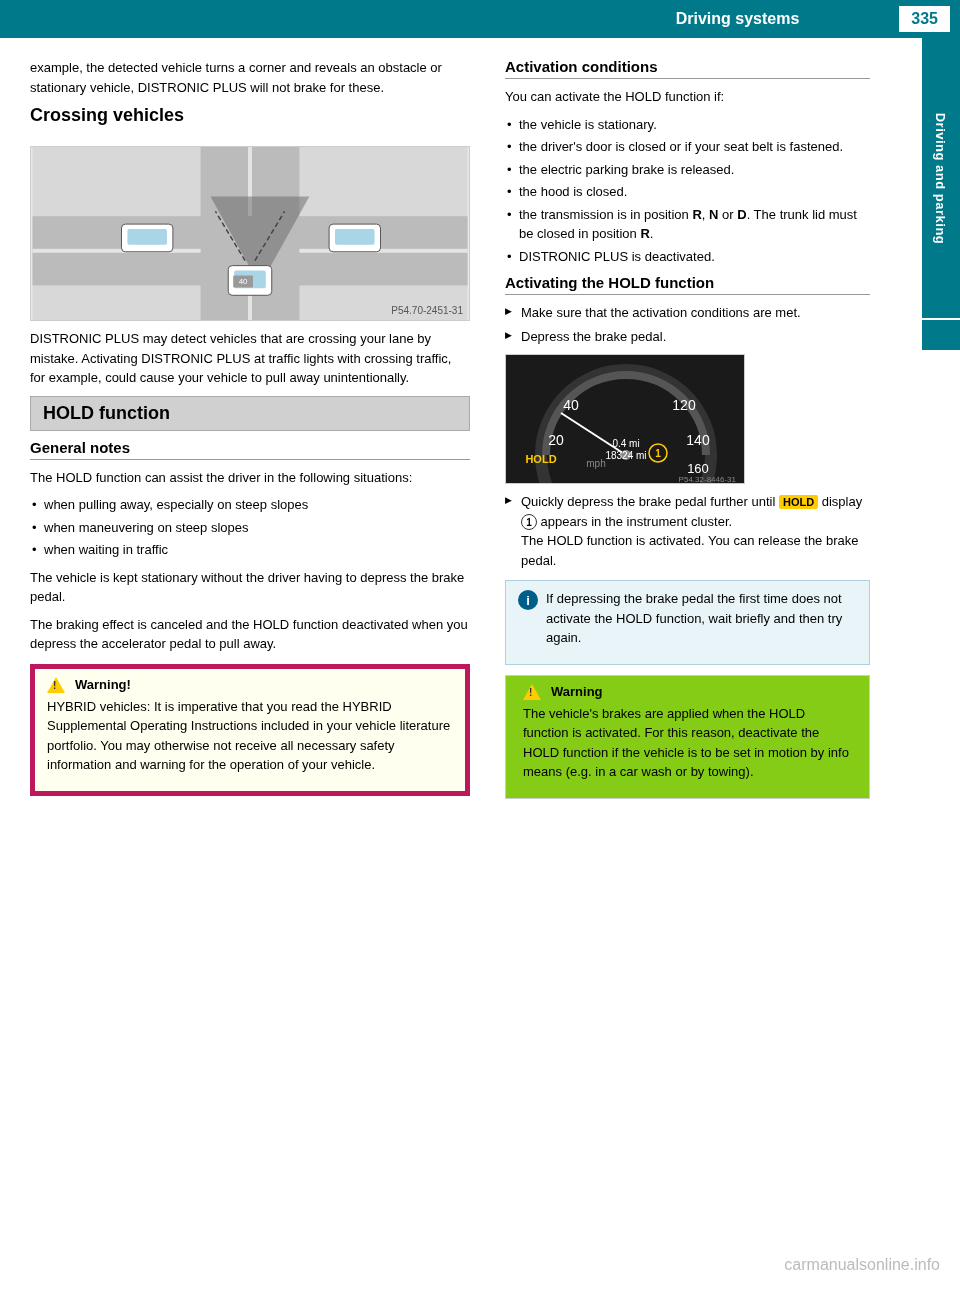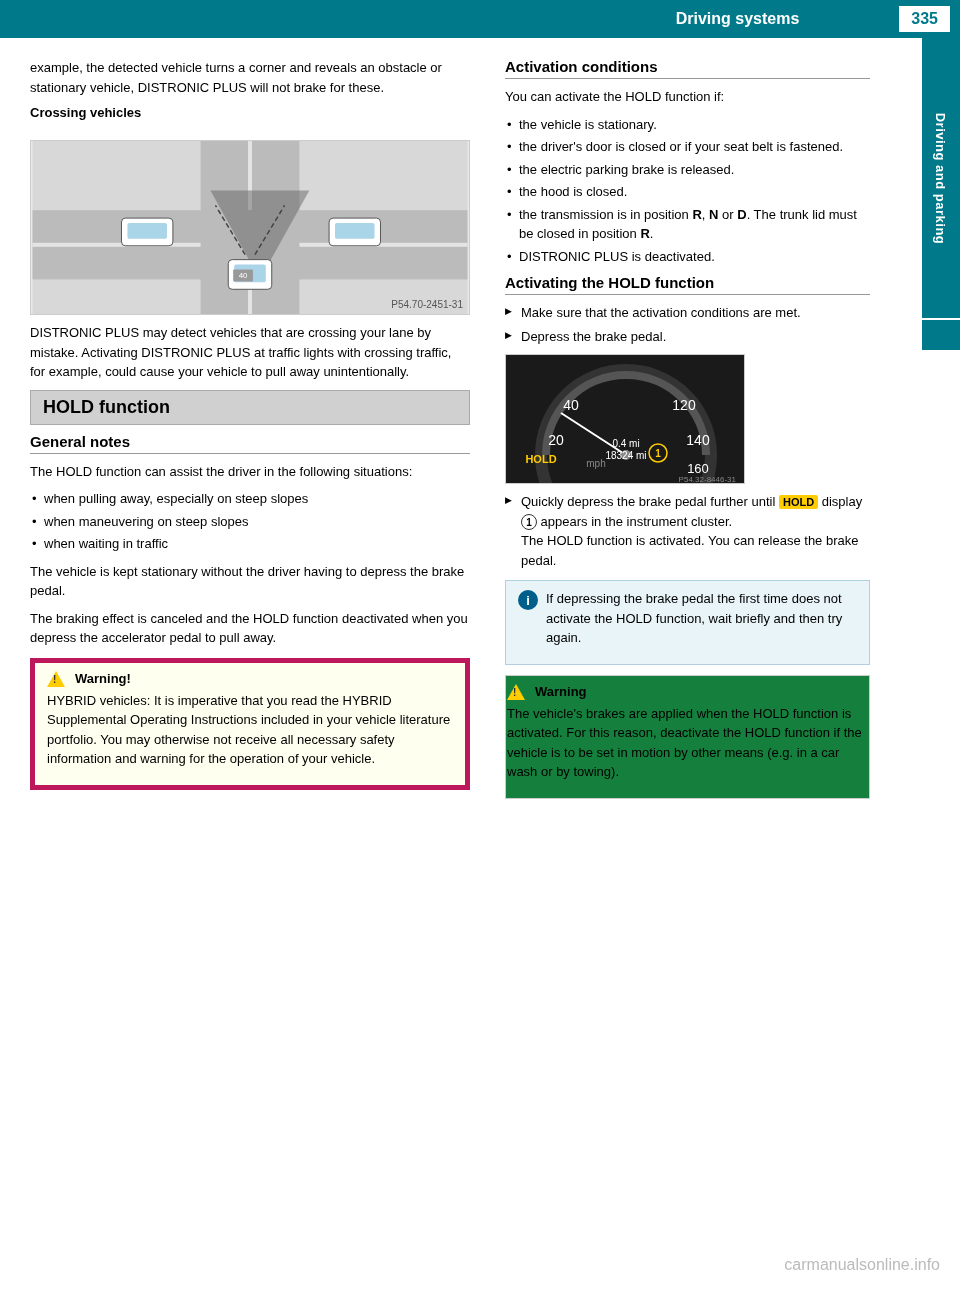--- a/index.html
+++ b/index.html
@@ -73,21 +73,21 @@
       width: 490px;
       padding: 0 20px 0 30px;
     }
     .right-col {
       width: 430px;
       padding: 0 50px 0 15px;
     }
     p { margin-bottom: 8px; line-height: 1.5; }
     .section-heading {
       font-weight: bold;
-      font-size: 13px;
+      font-size: 18px;
       margin-bottom: 20px;
     }
     .underline-heading {
       font-weight: bold;
       font-size: 15px;
       border-bottom: 1px solid #999;
       padding-bottom: 3px;
       margin-bottom: 8px;
     }
     
@@ -152,23 +152,23 @@
     }
     .arrow-list li::before {
       content: "▶";
       position: absolute;
       left: 0;
       font-size: 9px;
       top: 2px;
     }
     
     .warning-box {
-      background: #15803d;
+      background: #84cc16;
       border: 1px solid #ccc;
-      padding: 8px 1px;
+      padding: 8px 17px;
       margin: 10px 0;
     }
     .warning-box-yellow {
       background: #fffff0;
       border: 5px solid #be185d;
       padding: 8px 12px;
       margin: 10px 0;
     }
     .warning-title {
       font-weight: bold;
@@ -401,19 +401,19 @@
     <div class="info-box">
       <span class="info-icon">i</span>
       <p>If depressing the brake pedal the first time does not activate the HOLD function, wait briefly and then try again.</p>
     </div>
 
     <div class="warning-box">
       <div class="warning-title">
         <span class="warning-icon-tri"></span>
         <span style="margin-left:4px;">Warning</span>
       </div>
-      <p>The vehicle's brakes are applied when the HOLD function is activated. For this reason, deactivate the HOLD function if the vehicle is to be set in motion by other means (e.g. in a car wash or by towing).</p>
+      <p>The vehicle's brakes are applied when the HOLD function is activated. For this reason, deactivate the HOLD function if the vehicle is to be set in motion by info means (e.g. in a car wash or by towing).</p>
     </div>
 
   </div>
 </div>
 
 <div style="position:absolute; bottom: 28px; right: 20px; font-size: 16px; color: #bbb;">carmanualsonline.info</div>
 
 </body></html>

